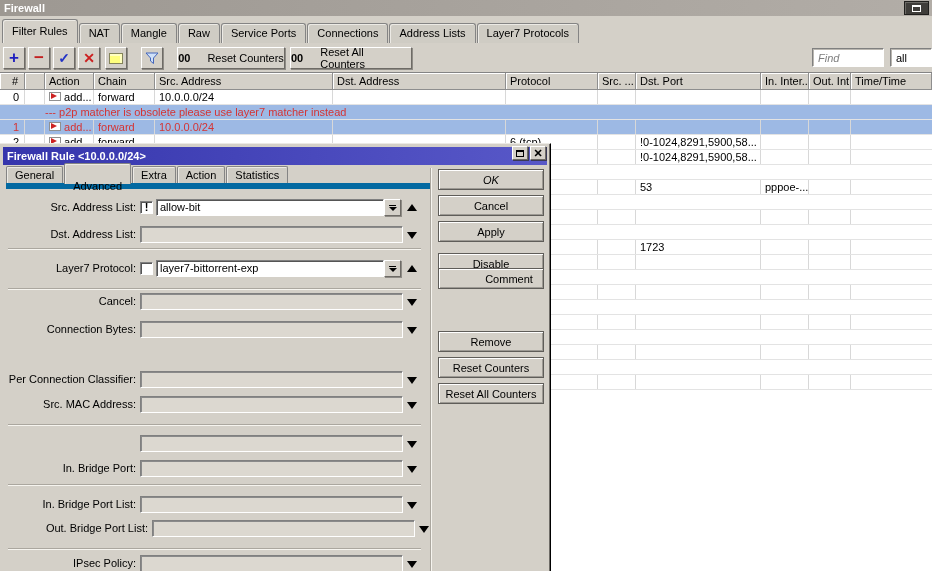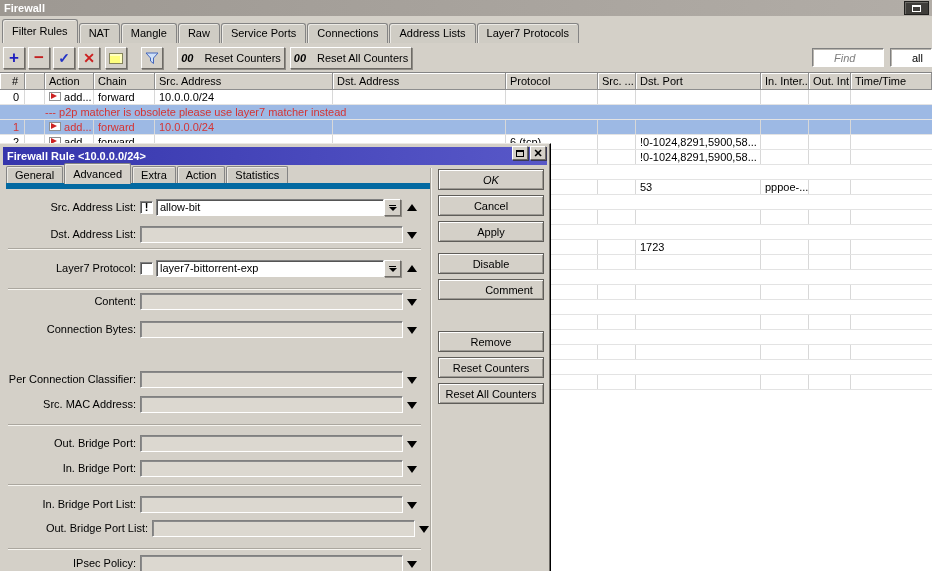--- a/index.html
+++ b/index.html
@@ -41,25 +41,25 @@
     border:1px solid; border-color:#fff #6e6b66 #6e6b66 #fff;
     box-shadow:1px 1px 0 #8f8c86; display:flex; align-items:center; justify-content:center;
     font-family:"Liberation Sans",sans-serif; font-size:11px; cursor:default;
   }
   .ic-plus  { color:#1f1fbf; font-weight:bold; font-size:17px; line-height:14px; }
   .ic-minus { color:#c22020; font-weight:bold; font-size:17px; line-height:14px; }
   .ic-check { color:#2333c6; font-weight:bold; font-size:14px; }
   .ic-x     { color:#cc2020; font-weight:bold; font-size:14px; }
   .ic-note  { width:14px; height:11px; background:#ffff7d; border:1px solid #84845a;
               box-shadow:inset -2px 2px 0 #ffffc0; }
-  .btn-label b { font-weight:bold; margin-right:11px;font-style:italic; }
+  .btn-label b { font-weight:bold; margin-right:17px; }
   .find-box, .all-box {
     position:absolute; top:5px; height:19px; background:#fff;
     border:1px solid; border-color:#808080 #fff #fff #808080;
-    box-shadow:inset 1px 1px 0 #b9b6b0; display:flex; align-items:center; padding-left:21px;
+    box-shadow:inset 1px 1px 0 #b9b6b0; display:flex; align-items:center; padding-left:5px;
   }
   .find-box .ph { font-style:italic; color:#7d7d7d; }
   
   .listwrap {
     position:absolute; left:0; top:72px; width:932px; height:499px;
     background:#fff; border-top:1px solid #848484;
   }
   .hrow { position:absolute; left:0; top:0; width:932px; height:17px; background:#d4d0c8; border-bottom:1px solid #8e8e8e; }
   .hcell {
     position:absolute; top:0; height:16px; line-height:16px; padding-left:4px;
@@ -101,21 +101,21 @@
   .dtb { position:absolute; top:2px; width:16px; height:14px; background:#d4d0c8;
          border:1px solid; border-color:#fff #6e6b66 #6e6b66 #fff; box-shadow:1px 1px 0 #3a3a55;
          display:flex; align-items:center; justify-content:center; color:#000; }
   .dtb.max { right:22px; } .dtb.close { right:4px; font-weight:bold; }
   .dtb .rsq { width:8px; height:7px; border:1px solid #000; border-top:2px solid #000; }
   .dtabs { position:absolute; left:6px; top:24px; width:424px; height:21px;
            display:flex; align-items:flex-end; border-bottom:6px solid #0369a1; }
   .dtab { height:17px; padding:2px 8px 0 8px; background:#cfccc4; border:1px solid #848484;
           border-bottom:none; border-radius:2px 2px 0 0; box-shadow:inset 1px 1px 0 #eceae5;
           margin-right:1px; white-space:nowrap; }
-  .dtab.active { height:21px; padding-top:4px; background:#d4d0c8; margin-bottom:-1px; z-index:2; position:relative; }
+  .dtab.active { height:21px; padding-top:16px; background:#d4d0c8; margin-bottom:-1px; z-index:2; position:relative; }
   .frow { position:absolute; left:0; height:17px; width:364px; }
   .flabel { position:absolute; left:4px; width:132px; top:0; line-height:17px; text-align:right; white-space:nowrap; }
   .fcheck { position:absolute; left:140px; top:2px; width:13px; height:13px; background:#fff;
             border:1px solid; border-color:#808080 #fff #fff #808080; box-shadow:inset 1px 1px 0 #555;
             text-align:center; line-height:11px; font-weight:bold; }
   .finput { position:absolute; left:156px; top:0; width:228px; height:17px; background:#fff;
             border:1px solid; border-color:#808080 #fff #fff #808080; box-shadow:inset 1px 1px 0 #555;
             line-height:15px; padding-left:3px; white-space:nowrap; overflow:hidden; }
   .fdropbtn { position:absolute; left:384px; top:0; width:17px; height:17px; background:#d4d0c8;
             border:1px solid; border-color:#fff #6e6b66 #6e6b66 #fff; box-shadow:1px 1px 0 #8f8c86;
@@ -311,42 +311,41 @@
       <span class="finput">layer7-bittorrent-exp</span>
       <span class="fdropbtn">
           <span class="ddbar"></span>
           <span class="ddtri"></span>
         </span>
       <span class="fup"></span>
     </div>
     <div class="fsep" style="top:144px;"></div>
 
     <div class="frow" style="top:149px;">
-      <span class="flabel">Content:</span>
+      <span class="flabel">Cancel:</span>
       <span class="fcombo"></span>
         <span class="fdown"></span>
     </div>
     <div class="frow" style="top:177px;">
       <span class="flabel">Connection Bytes:</span>
       <span class="fcombo"></span>
         <span class="fdown"></span>
     </div>
     <div class="frow" style="top:227px;">
       <span class="flabel">Per Connection Classifier:</span>
       <span class="fcombo"></span>
         <span class="fdown"></span>
     </div>
     <div class="frow" style="top:252px;">
       <span class="flabel">Src. MAC Address:</span>
       <span class="fcombo"></span>
         <span class="fdown"></span>
     </div>
     <div class="fsep" style="top:280px;"></div>
     <div class="frow" style="top:291px;">
-      <span class="flabel">Out. Bridge Port:</span>
       <span class="fcombo"></span>
         <span class="fdown"></span>
     </div>
     <div class="frow" style="top:316px;">
       <span class="flabel">In. Bridge Port:</span>
       <span class="fcombo"></span>
         <span class="fdown"></span>
     </div>
     <div class="fsep" style="top:340px;"></div>
     <div class="frow" style="top:352px;">
@@ -363,19 +362,19 @@
     <div class="frow" style="top:411px;">
       <span class="flabel">IPsec Policy:</span>
       <span class="fcombo"></span>
         <span class="fdown"></span>
     </div>
 
     <div class="dbtn" style="top:25px;font-style:italic;">OK</div>
     <div class="dbtn" style="top:51px;">Cancel</div>
     <div class="dbtn" style="top:77px;">Apply</div>
     <div class="dbtn" style="top:109px;">Disable</div>
-    <div class="dbtn" style="top:135px;padding-left:36px;">Comment</div>
+    <div class="dbtn" style="top:124px;padding-left:36px;">Comment</div>
     <div class="dbtn" style="top:187px;">Remove</div>
     <div class="dbtn" style="top:213px;">Reset Counters</div>
     <div class="dbtn" style="top:239px;">Reset All Counters</div>
   </div>
 
 </div>
 
 </body></html>

